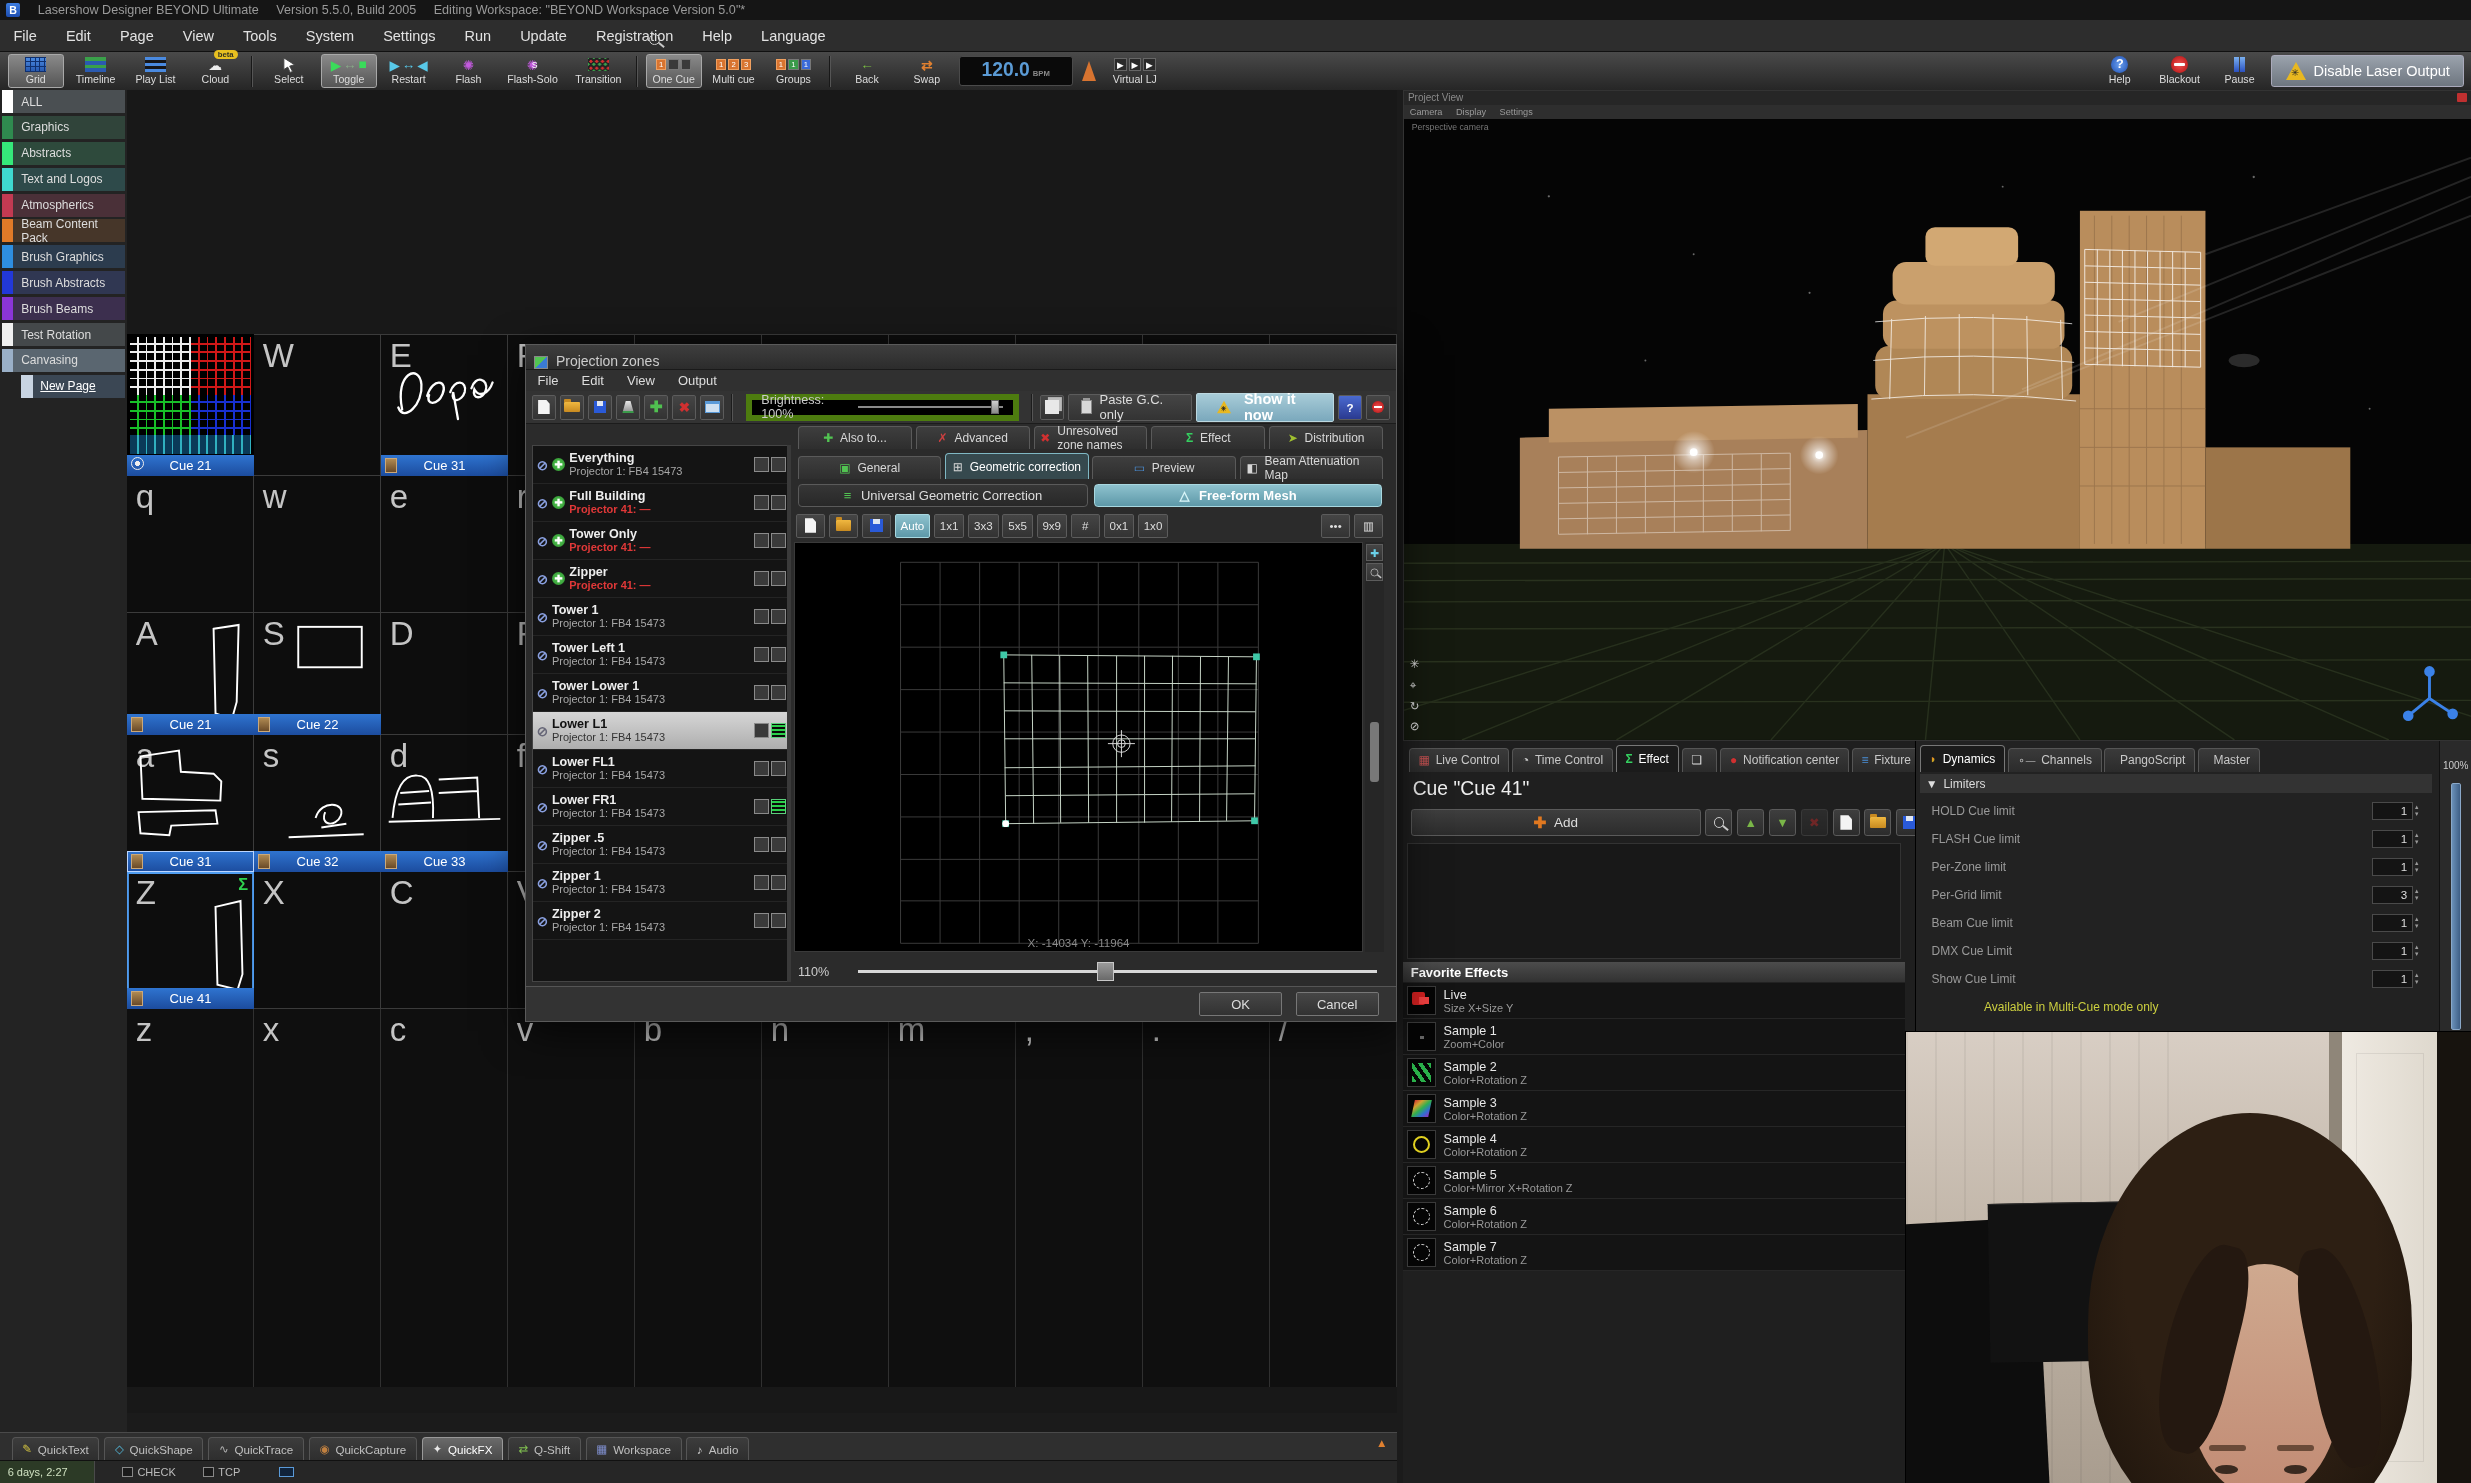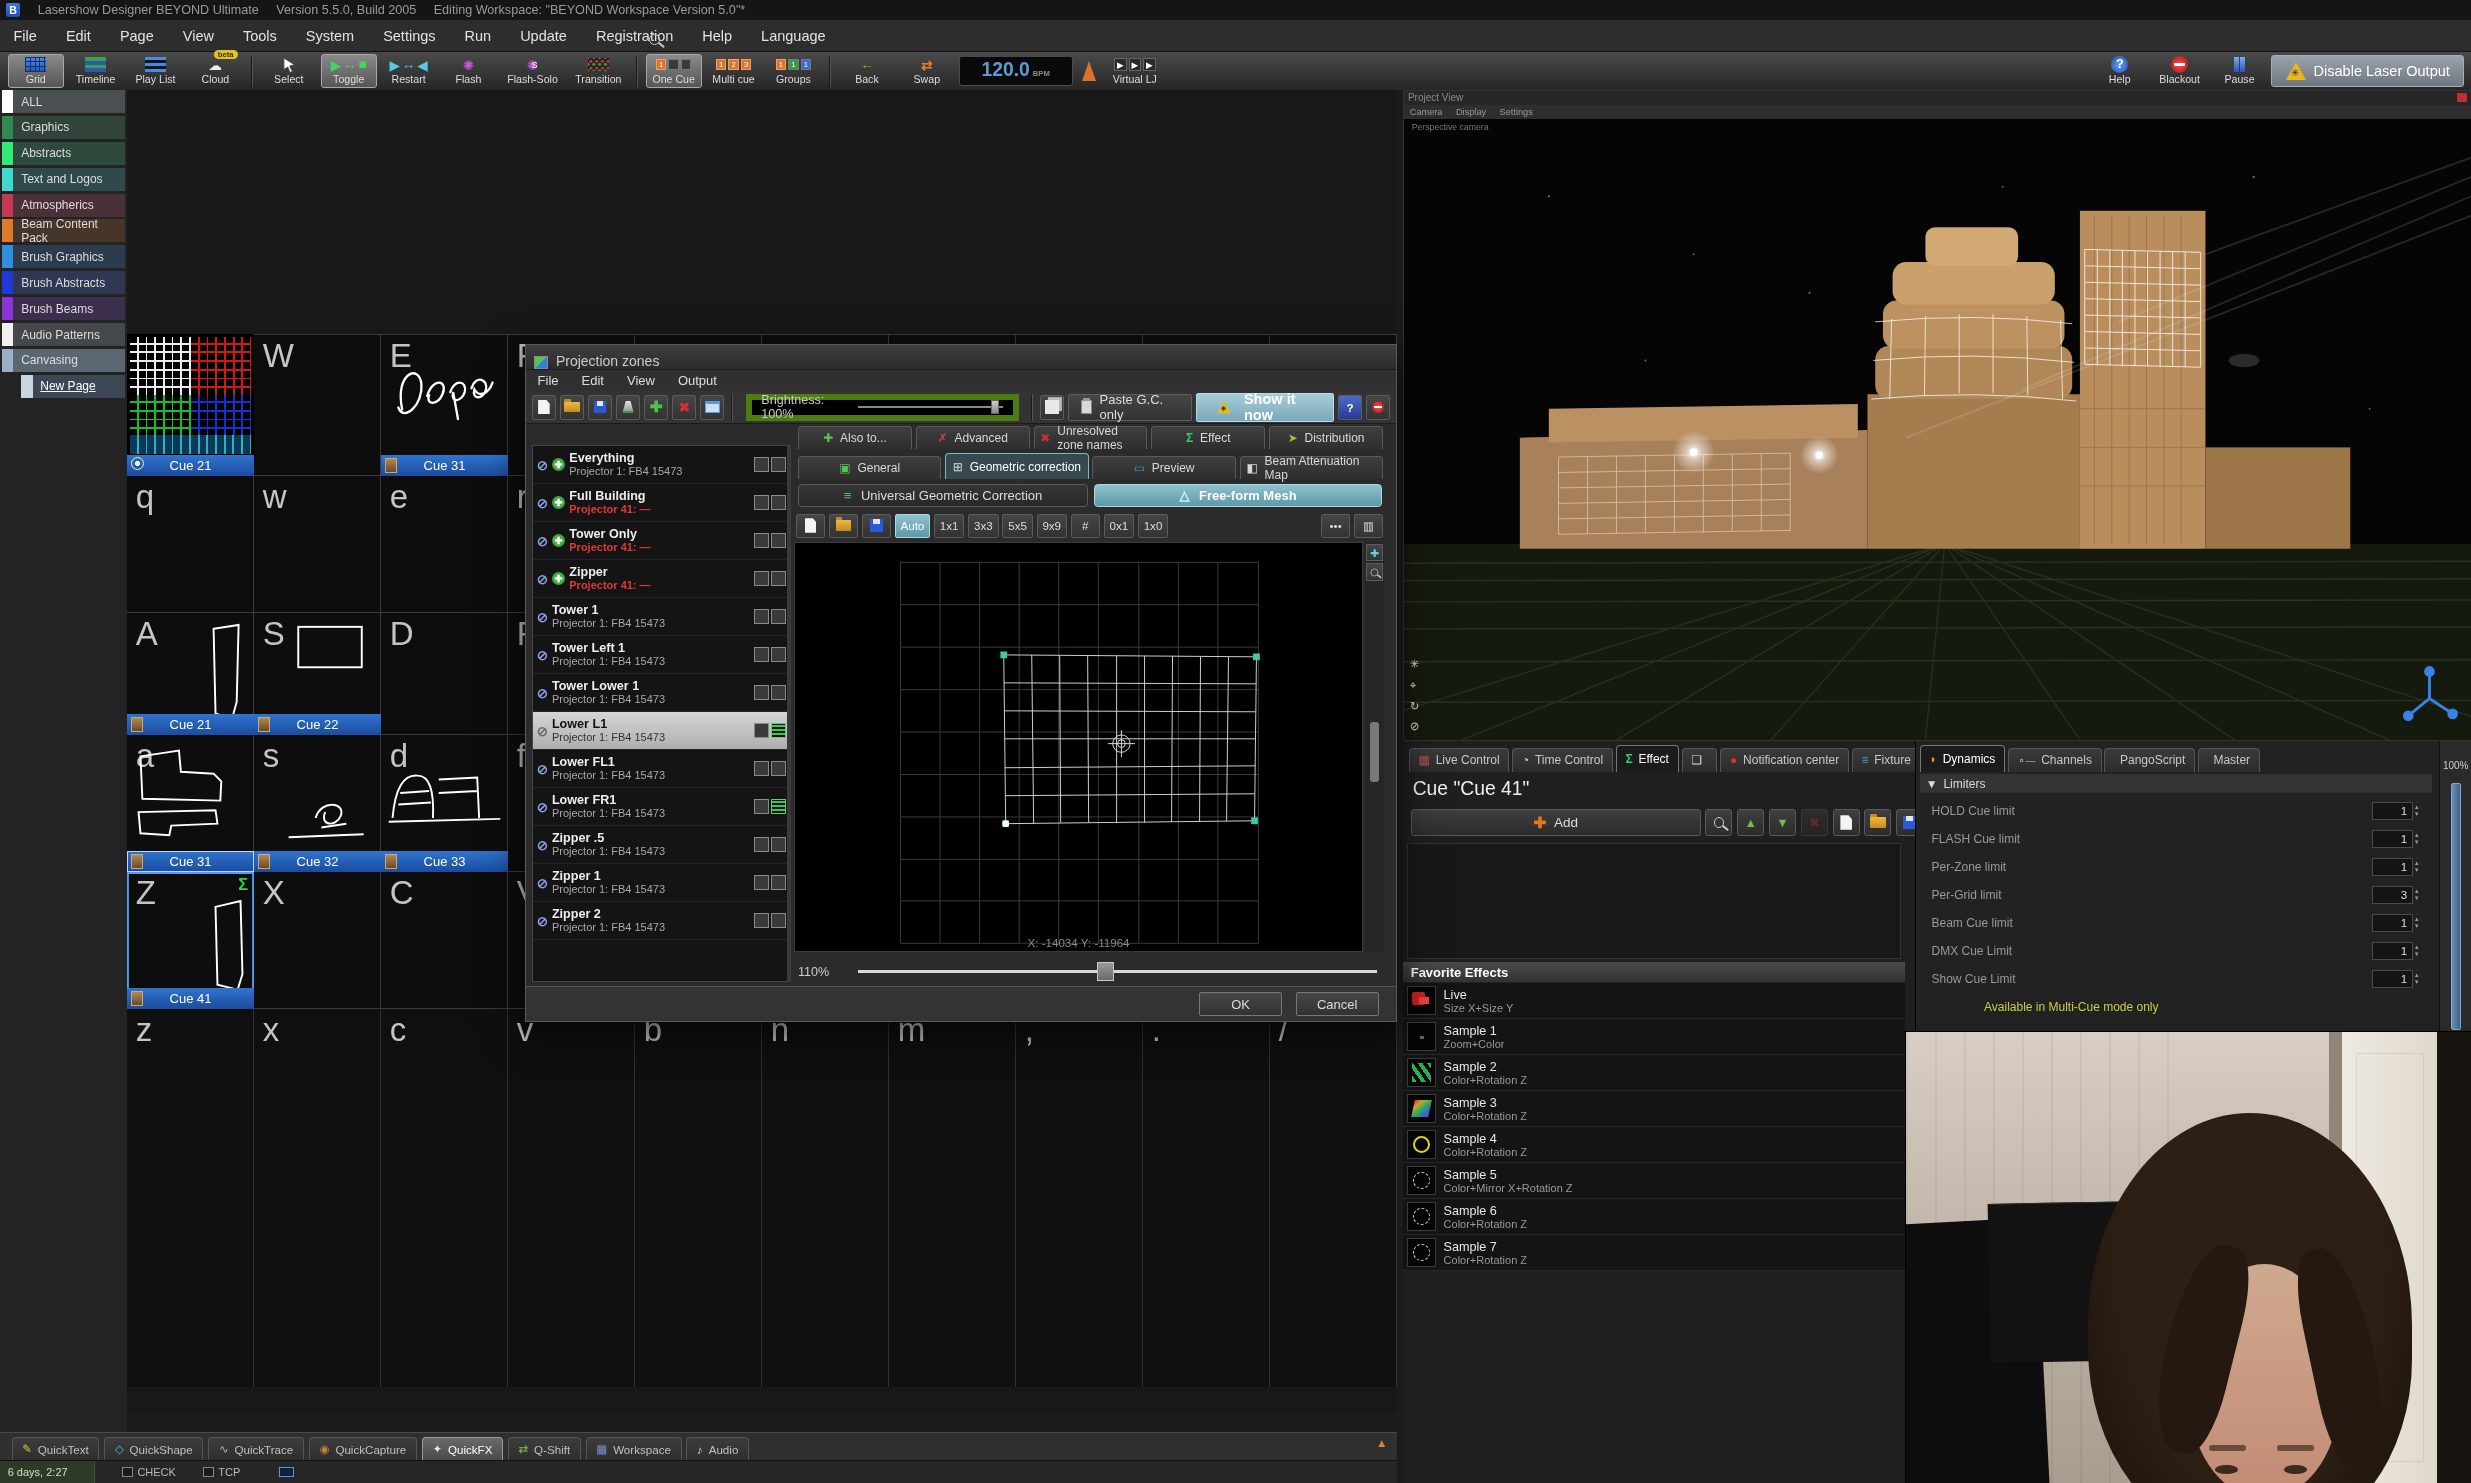--- a/index.html
+++ b/index.html
@@ -462,21 +462,21 @@
         <span class="lbl">Brush Abstracts</span>
       </div>
 
       <div class="side-item c-bbeams">
         <span class="bar"></span>
         <span class="lbl">Brush Beams</span>
       </div>
 
       <div class="side-item c-test">
         <span class="bar"></span>
-        <span class="lbl">Audio Patterns</span>
+        <span class="lbl">Test Rotation</span>
       </div>
 
       <div class="side-item c-canvas">
         <span class="bar"></span>
         <span class="lbl">Canvasing</span>
       </div>
 
       <div class="side-item c-newpage">
         <span class="bar"></span>
         <span class="lbl">New Page</span>

